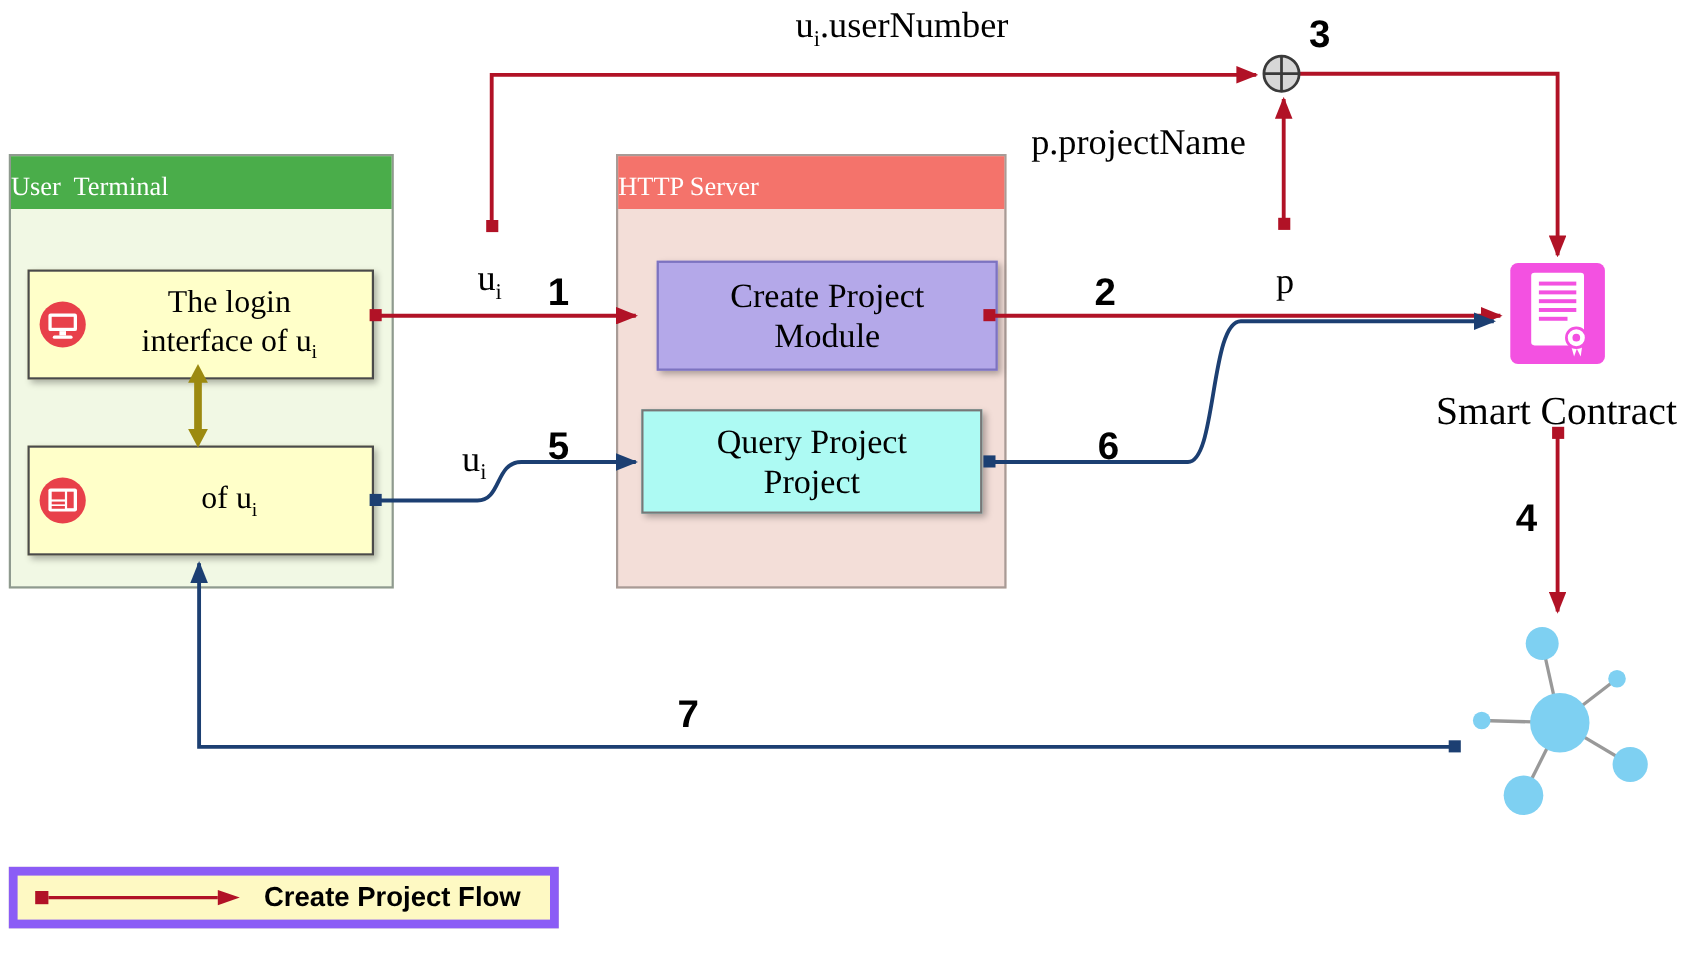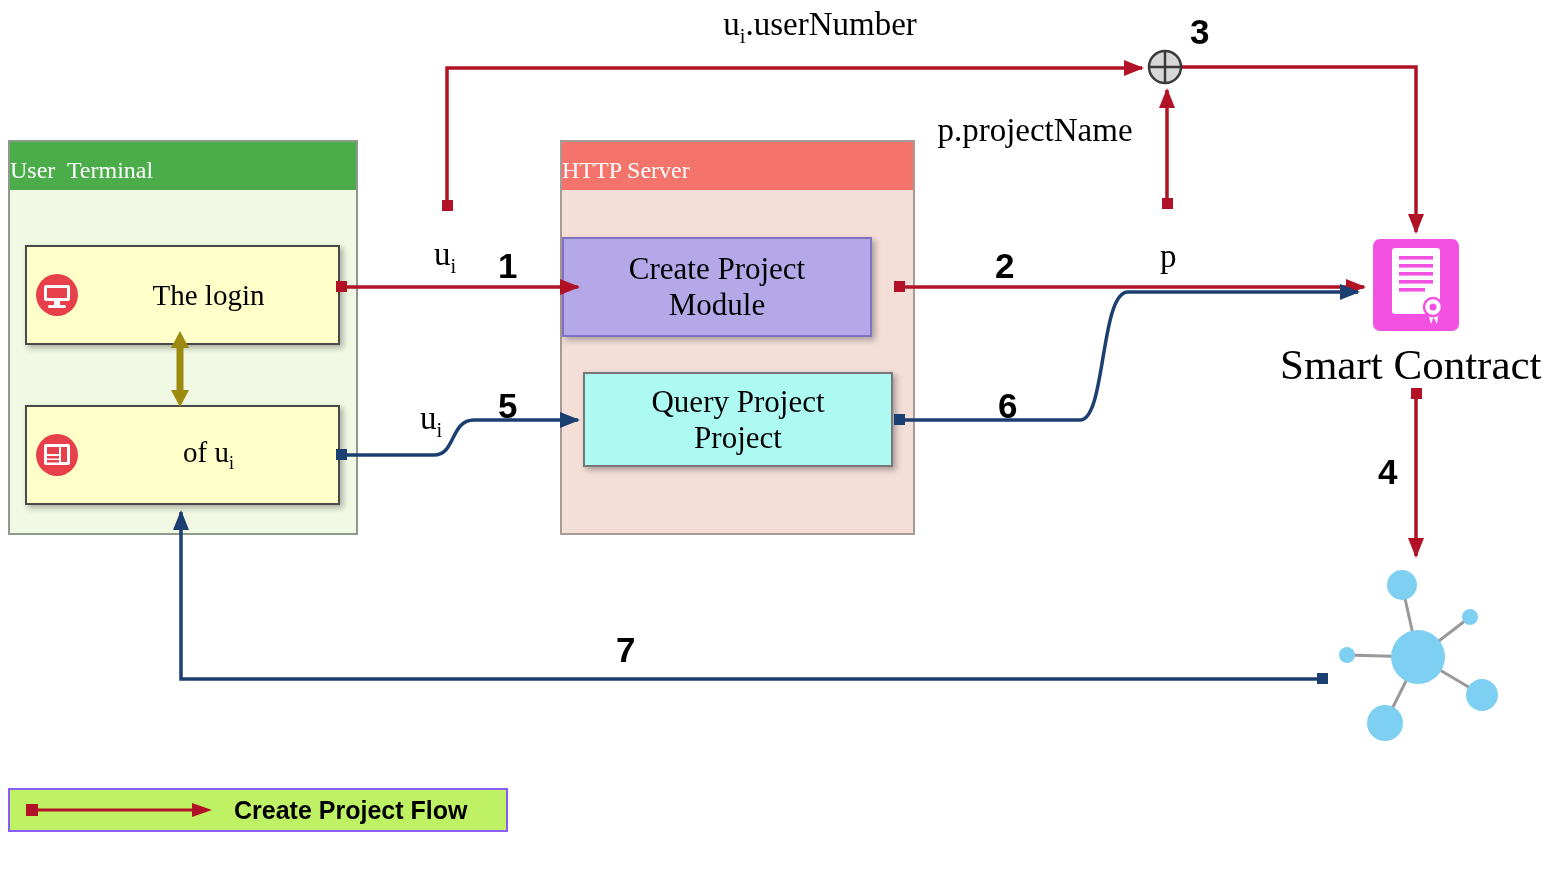--- a/index.html
+++ b/index.html
@@ -17,32 +17,32 @@
           font-family:"Liberation Serif","DejaVu Serif",serif;color:#000;}
   .abs{position:absolute;}
   .panel{border:2px solid #8f9a8f;z-index:1;}
   .panel-header{height:48px;line-height:56px;text-align:left;color:#fff;font-size:24px;white-space:pre;}
   .note{background:var(--note_box);border:2px solid #4a4a4a;box-shadow:3px 3px 6px rgba(0,0,0,.3);
         display:flex;align-items:center;z-index:2;}
   .note-icon{margin-left:8px;flex:0 0 auto;}
   .note-text{flex:1;text-align:center;font-size:29px;line-height:1.2;}
   .module{display:flex;align-items:center;justify-content:center;text-align:center;
           font-size:31px;line-height:1.15;padding:0 24px;box-shadow:3px 3px 6px rgba(0,0,0,.3);z-index:2;}
-  .node-label{font-size:43px;text-align:left;z-index:2;}
+  .node-label{font-size:36px;text-align:center;z-index:2;margin-top:12px;}
   .fnum{font-family:"Liberation Sans","DejaVu Sans",sans-serif;font-weight:700;font-size:35px;z-index:6;}
   .flabel{font-size:33px;z-index:6;}
   sub{font-size:0.62em;}
   #flow-layer{left:0;top:0;z-index:5;pointer-events:none;}
   .flow-red{stroke:var(--create_flow);fill:none;stroke-linejoin:miter;}
   .flow-blue{stroke:var(--query_flow);fill:none;stroke-linejoin:miter;}
   .fill-red{fill:var(--create_flow);}
   .fill-blue{fill:var(--query_flow);}
   .flow-olive{stroke:var(--terminal_link);}
   .fill-olive{fill:var(--terminal_link);}
-  .legend{border:2px solid #8b5cf6;background:#bef264;z-index:6;}
+  .legend{border:8px solid #8b5cf6;background:#fef9c3;z-index:6;}
   .legend-row{height:40px;display:flex;align-items:center;}
   .legend-row + .legend-row{border-top:2px solid #3a3a3a;}
   .legend-text{font-family:"Liberation Sans","DejaVu Sans",sans-serif;font-weight:700;font-size:25px;margin-left:12px;}
 </style>
 </head>
 <body>
 
 <div id="canvas">
 
   <div class="panel abs" style="left:8px;top:140px;width:350px;height:395px;background:var(--terminal_body);">
@@ -52,20 +52,21 @@
   <div class="note abs" style="left:25px;top:233px;width:315px;height:100px;margin-top:12px;">
     <svg class="note-icon" width="44" height="44" viewBox="0 0 44 44">
       <circle cx="22" cy="22" r="21" fill="var(--icon_red)" style="fill:var(--icon_red);"></circle>
       <rect x="9" y="12" width="26" height="16" rx="2" fill="#fff"></rect>
       <rect x="12" y="15" width="20" height="10" style="fill:var(--icon_red);"></rect>
       <rect x="19" y="28" width="6" height="4" fill="#fff"></rect>
       <rect x="13" y="32" width="18" height="3" rx="1.5" fill="#fff"></rect>
     </svg>
     <div class="note-text">
       <div><span>The login</span></div>
+      <div><span>interface of u</span><sub>i</sub></div>
     </div>
   </div>
 
   <div class="note abs" style="left:25px;top:405px;width:315px;height:100px;">
     <svg class="note-icon" width="44" height="44" viewBox="0 0 44 44">
       <circle cx="22" cy="22" r="21" style="fill:var(--icon_red);"></circle>
       <rect x="9" y="11" width="26" height="21" rx="2" fill="#fff"></rect>
       <rect x="12" y="14" width="12" height="7" style="fill:var(--icon_red);"></rect>
       <rect x="26" y="14" width="6" height="15" style="fill:var(--icon_red);"></rect>
       <rect x="12" y="23" width="12" height="2.5" style="fill:var(--icon_red);"></rect>
@@ -73,21 +74,21 @@
     </svg>
     <div class="note-text">
       <div><span>of u</span><sub>i</sub></div>
     </div>
   </div>
 
   <div class="panel abs" style="left:560px;top:140px;width:355px;height:395px;background:var(--server_body);border-color:#a89b96;">
     <div class="panel-header" style="background:var(--server_header);">HTTP Server</div>
   </div>
 
-  <div class="module abs" style="left:562px;top:237px;width:310px;height:100px;background:var(--create_module);border:2px solid #7d73c0;">
+  <div class="module abs" style="left:597px;top:237px;width:310px;height:100px;background:var(--create_module);border:2px solid #7d73c0;">
     <span>Create Project Module</span>
   </div>
 
   <div class="module abs" style="left:583px;top:372px;width:310px;height:95px;background:var(--query_module);border:2px solid #777;">
     <span>Query Project Project</span>
   </div>
 
   <svg class="abs" style="left:1372px;top:238px;z-index:2;" width="88" height="94" viewBox="0 0 88 94">
     <rect x="1" y="1" width="86" height="92" rx="7" style="fill:var(--smart_contract);"></rect>
     <rect x="20" y="10" width="48" height="66" rx="3" fill="#fff"></rect>

